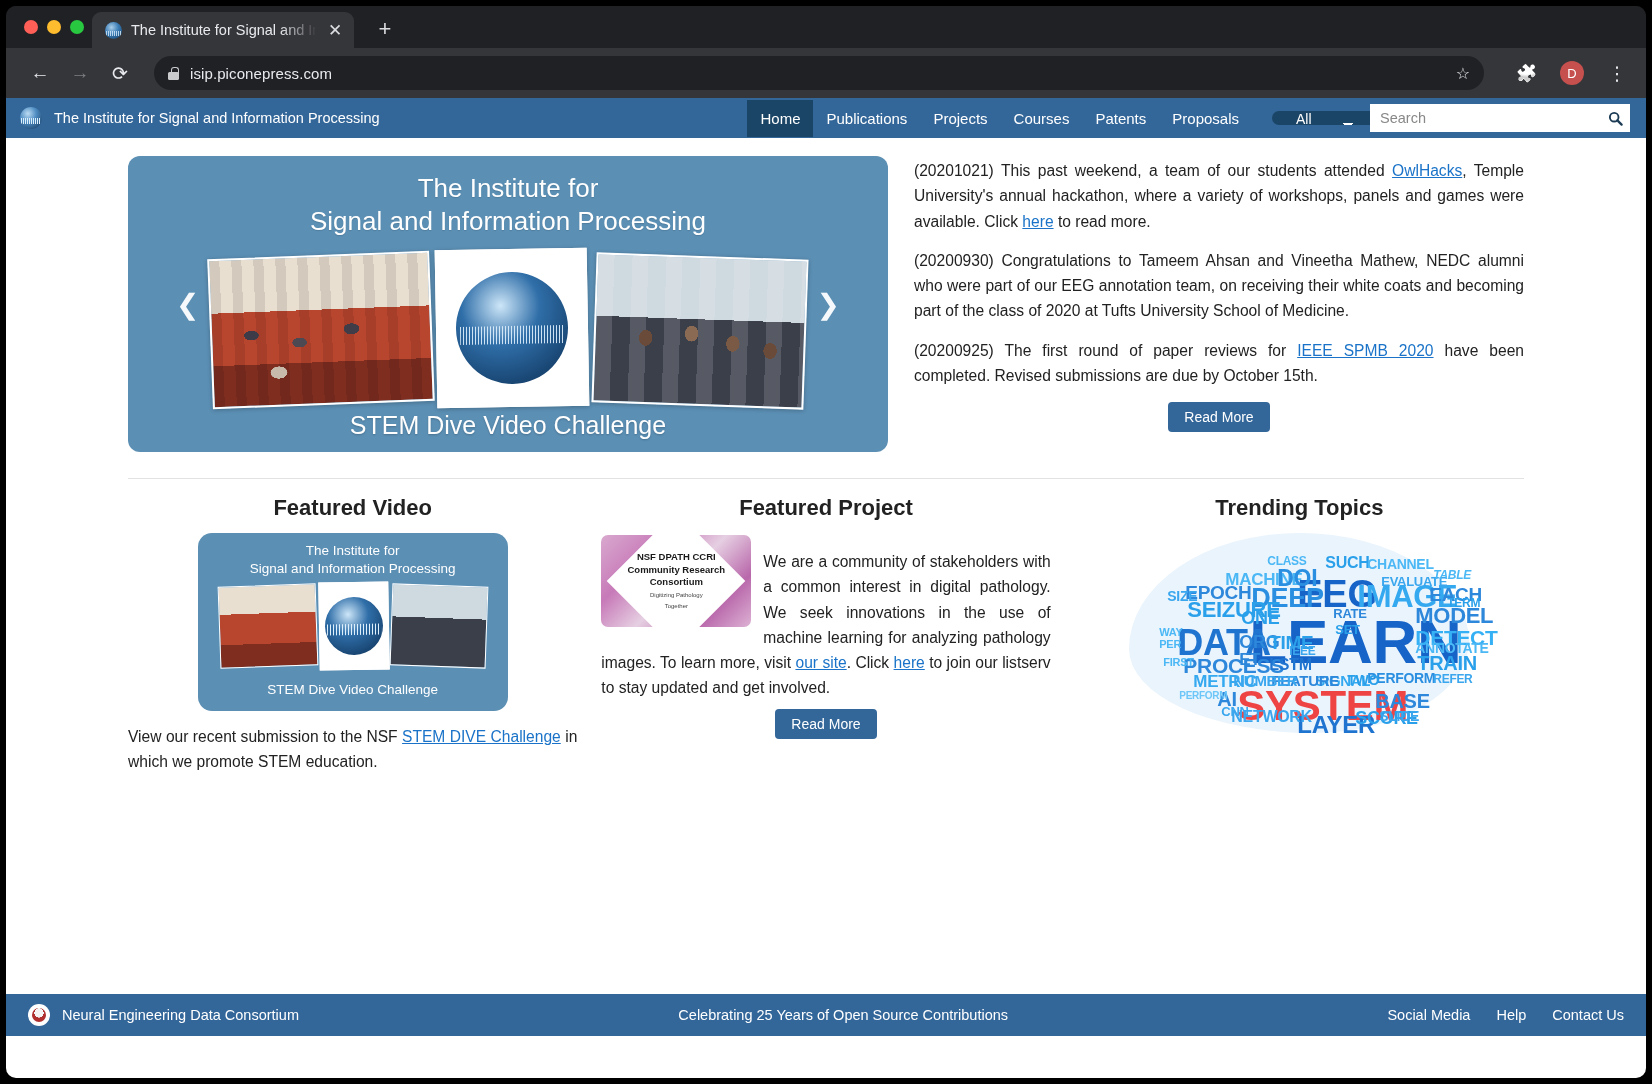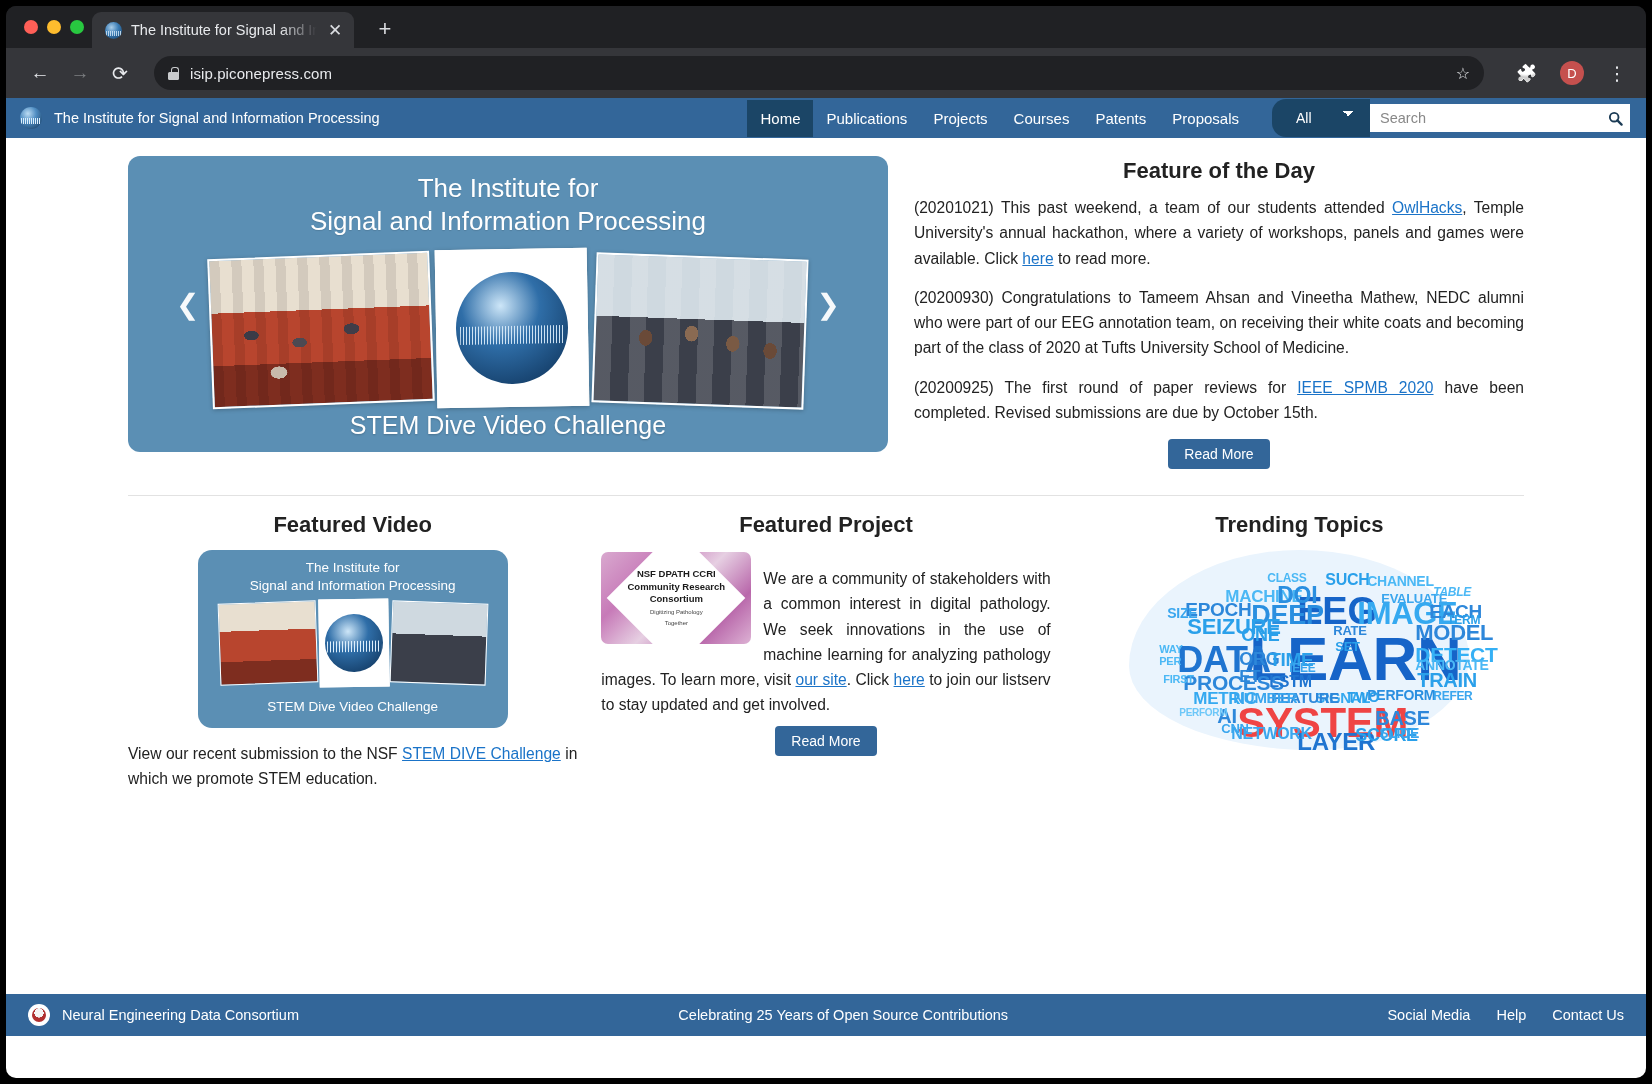--- a/index.html
+++ b/index.html
@@ -138,21 +138,21 @@
   .menu { display: flex; align-items: center; margin-left: auto; }
   .menu-item {
     color: #fff; font-size: 15px; padding: 10px 13px; cursor: pointer; white-space: nowrap;
   }
   .menu-item.active { background: #1b4566; }
   .searchwrap {
     display: flex; align-items: center; margin-left: 20px; margin-right: 4px;
   }
   .searchcat {
     background: #1b4566; color: #fff; border: none; font-size: 14px;
-    height: 38px; border-radius: 14px 0 0 14px; padding: 0 6px 0 24px;
+    height: 14px; border-radius: 14px 0 0 14px; padding: 0 6px 0 24px;
     font-family: "Liberation Sans", sans-serif; cursor: pointer;
     appearance: none; -webkit-appearance: none; width: 98px;
     background-image: linear-gradient(45deg, transparent 50%, #fff 50%), linear-gradient(135deg, #fff 50%, transparent 50%);
     background-position: calc(100% - 22px) 12px, calc(100% - 17px) 12px;
     background-size: 5px 5px, 5px 5px;
     background-repeat: no-repeat;
   }
   .searchbox {
     height: 28px; width: 260px; background: #fff; border: none;
     font-size: 14.5px; padding: 0 30px 0 10px; color: #333;
@@ -427,21 +427,20 @@
               <div class="globe-logo"></div>
             </div>
             <div class="photo right"></div>
           </div>
           <div class="carousel-caption">STEM Dive Video Challenge</div>
           <div class="car-arrow prev">❮</div>
           <div class="car-arrow next">❯</div>
         </div>
 
         <div class="feature">
-          <h2>Feature of the Day</h2>
 
           <p><span>(20201021)</span><span> This past weekend, a team of our students attended </span><a class="link" href="#">OwlHacks</a><span>, Temple University's annual hackathon, where a variety of workshops, panels and games were available. Click </span><a class="link" href="#">here</a><span> to read more.</span></p>
 
           <p><span>(20200930)</span><span> Congratulations to Tameem Ahsan and Vineetha Mathew, NEDC alumni who were part of our EEG annotation team, on receiving their white coats and becoming part of the class of 2020 at Tufts University School of Medicine.</span></p>
 
           <p><span>(20200925)</span><span> The first round of paper reviews for </span><a class="link" href="#">IEEE SPMB 2020</a><span> have been completed. Revised submissions are due by October 15th.</span></p>
 
           <button class="readmore">Read More</button>
         </div>
       </div>

